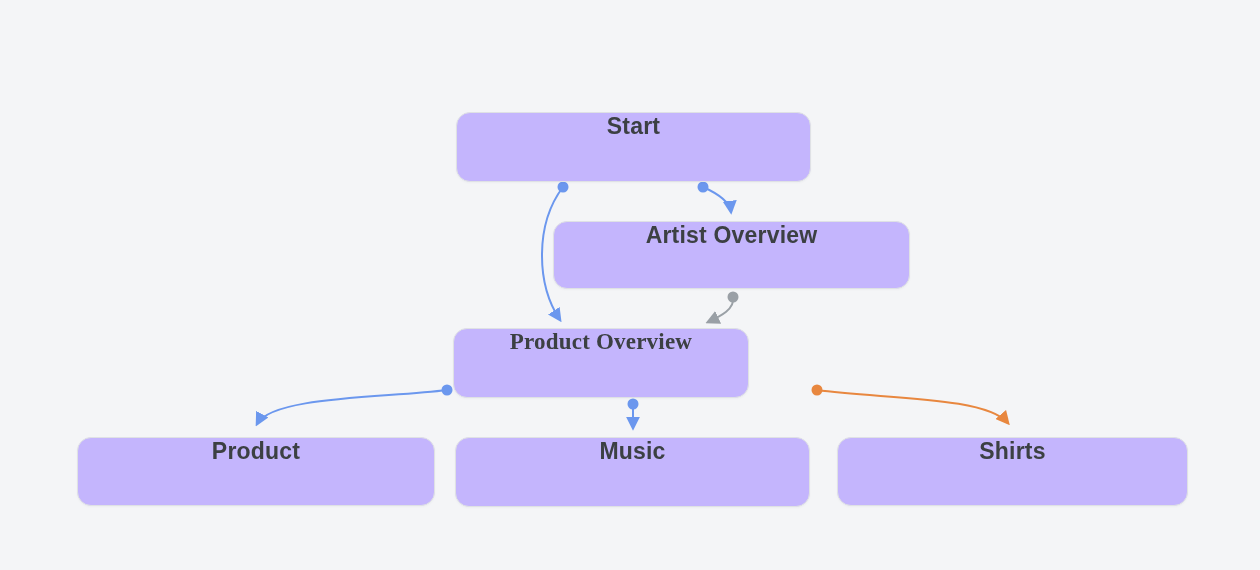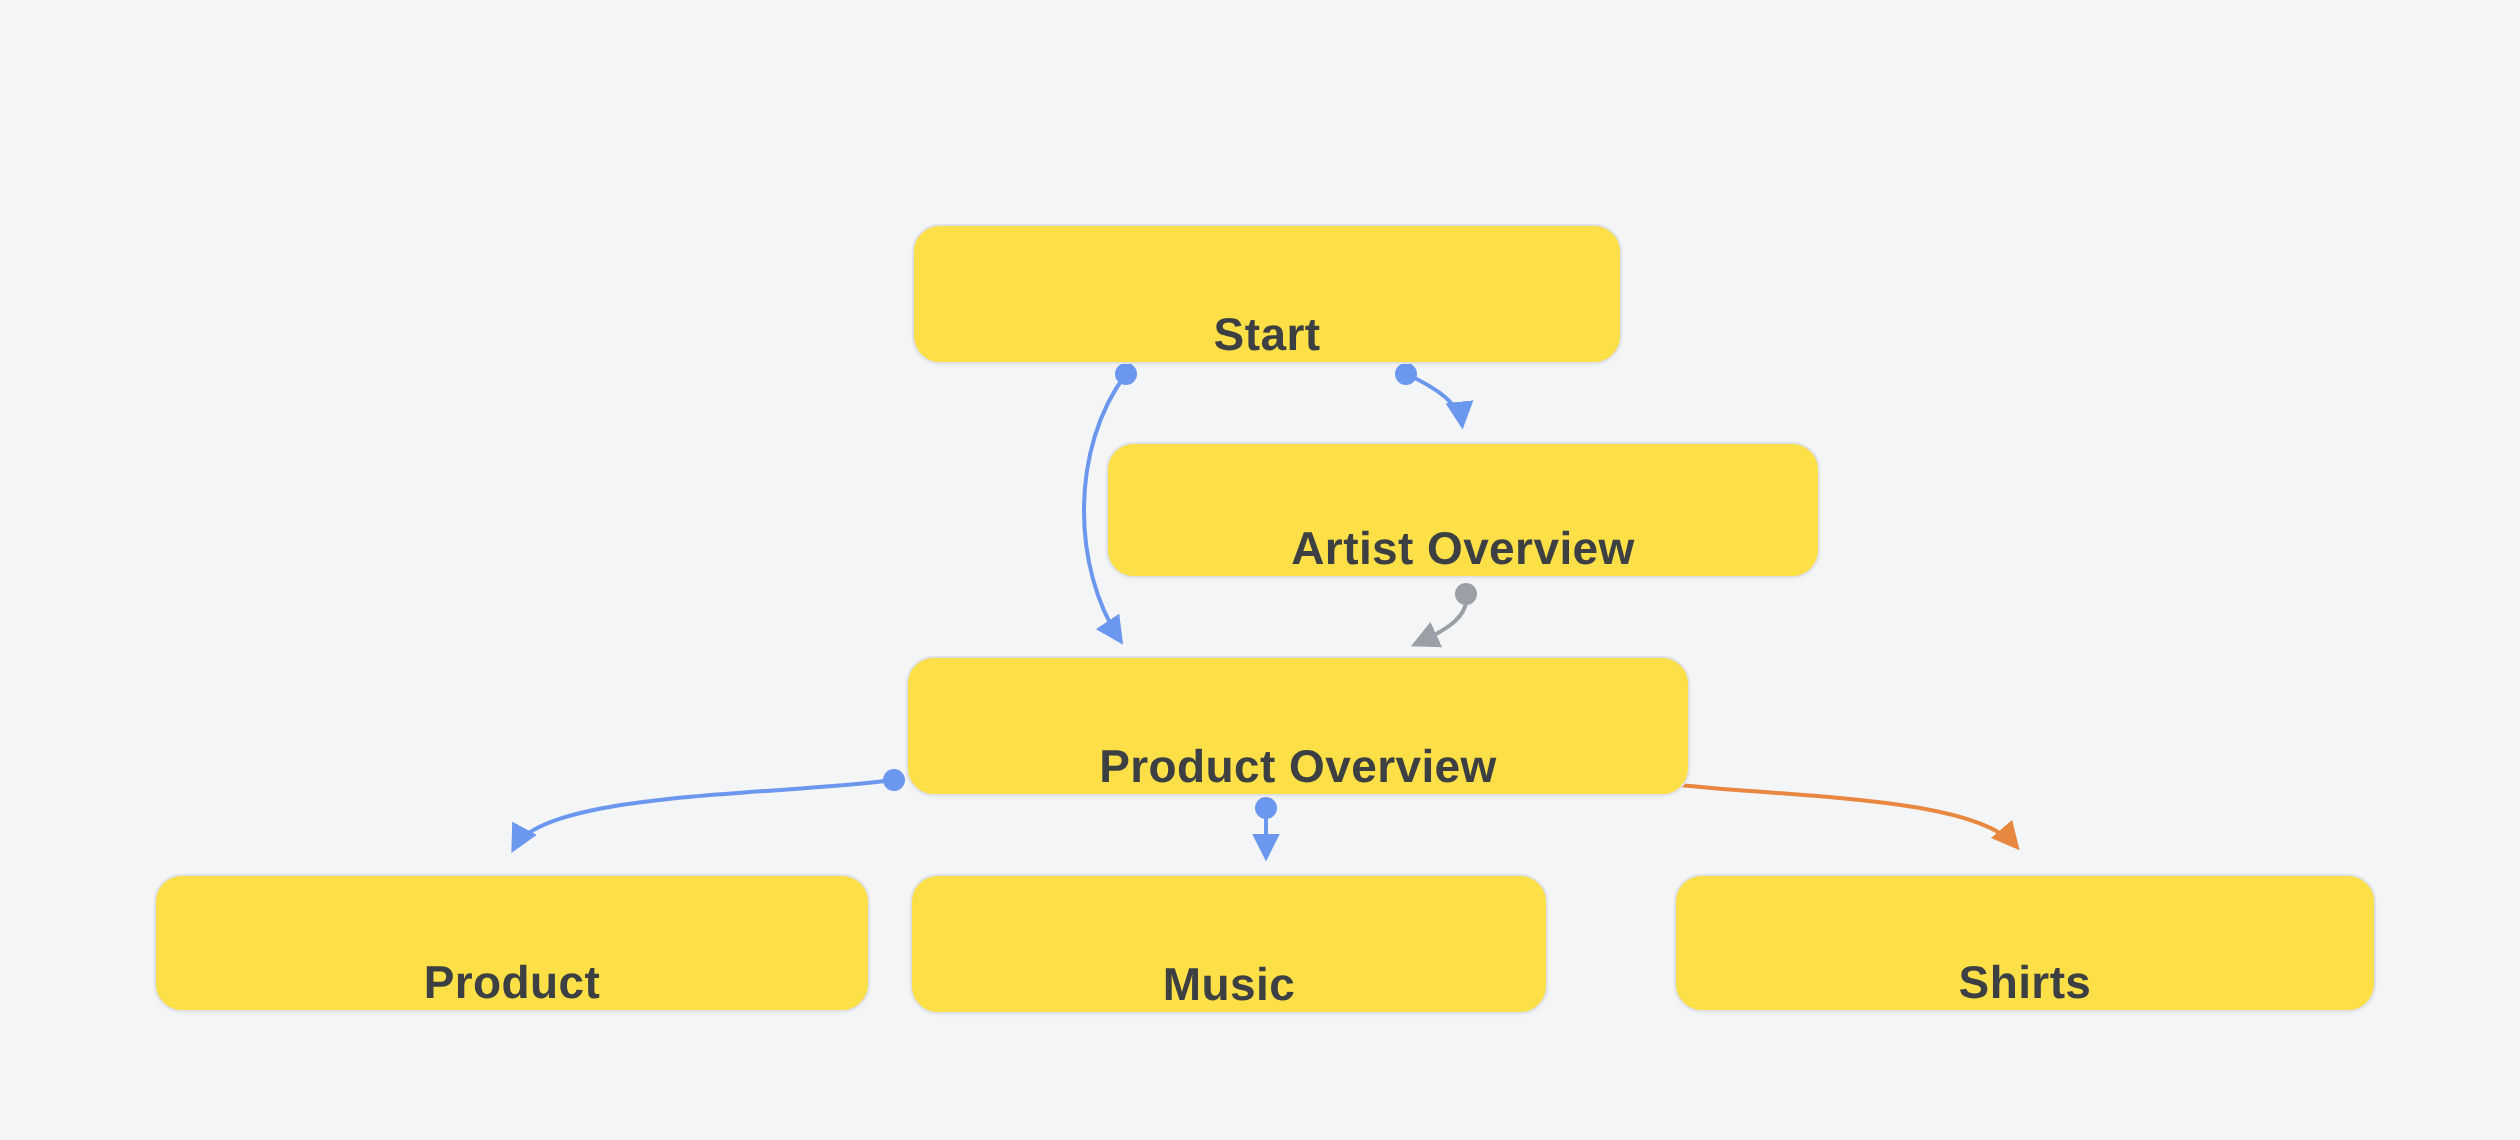--- a/index.html
+++ b/index.html
@@ -22,41 +22,41 @@
     height: 570px;
     pointer-events: none;
   }
   .edges-layer path.edge {
     fill: none;
     stroke-width: 2;
   }
   .node {
     position: absolute;
     box-sizing: border-box;
-    background: #fde047;
+    background: #c4b5fd;
     border: 1px solid #DFE1E5;
     border-radius: 14px;
     display: flex;
-    align-items: flex-end;
+    align-items: flex-start;
     justify-content: center;
     box-shadow: 0 1px 2px rgba(60,64,67,0.04);
     cursor: pointer;
   }
   .node .node-label {
     color: #3C4043;
     font-size: 23px;
     font-weight: 600;
     letter-spacing: 0.2px;
     white-space: nowrap;
   }
   .node-start            { left: 456px; top: 112px; width: 355px; height: 70px; }
   .node-artist-overview  { left: 553px; top: 221px; width: 357px; height: 68px; }
-  .node-product-overview { left: 453px; top: 328px; width: 392px; height: 70px; }
+  .node-product-overview { left: 453px; top: 328px; width: 296px; height: 70px; font-family: Liberation Serif, serif; }
   .node-shirts           { left:  77px; top: 437px; width: 358px; height: 69px; }
-  .node-music            { left: 455px; top: 437px; width: 319px; height: 70px; }
+  .node-music            { left: 455px; top: 437px; width: 355px; height: 70px; }
   .node-product          { left: 837px; top: 437px; width: 351px; height: 69px; }
 </style>
 </head>
 <body>
 
 <div class="canvas">
 
   <svg class="edges-layer" width="1260" height="570" viewBox="0 0 1260 570" xmlns="http://www.w3.org/2000/svg">
     <defs>
       <marker id="arrow-blue" viewBox="0 0 10 10" refX="8" refY="5" markerWidth="7" markerHeight="7" orient="auto">

